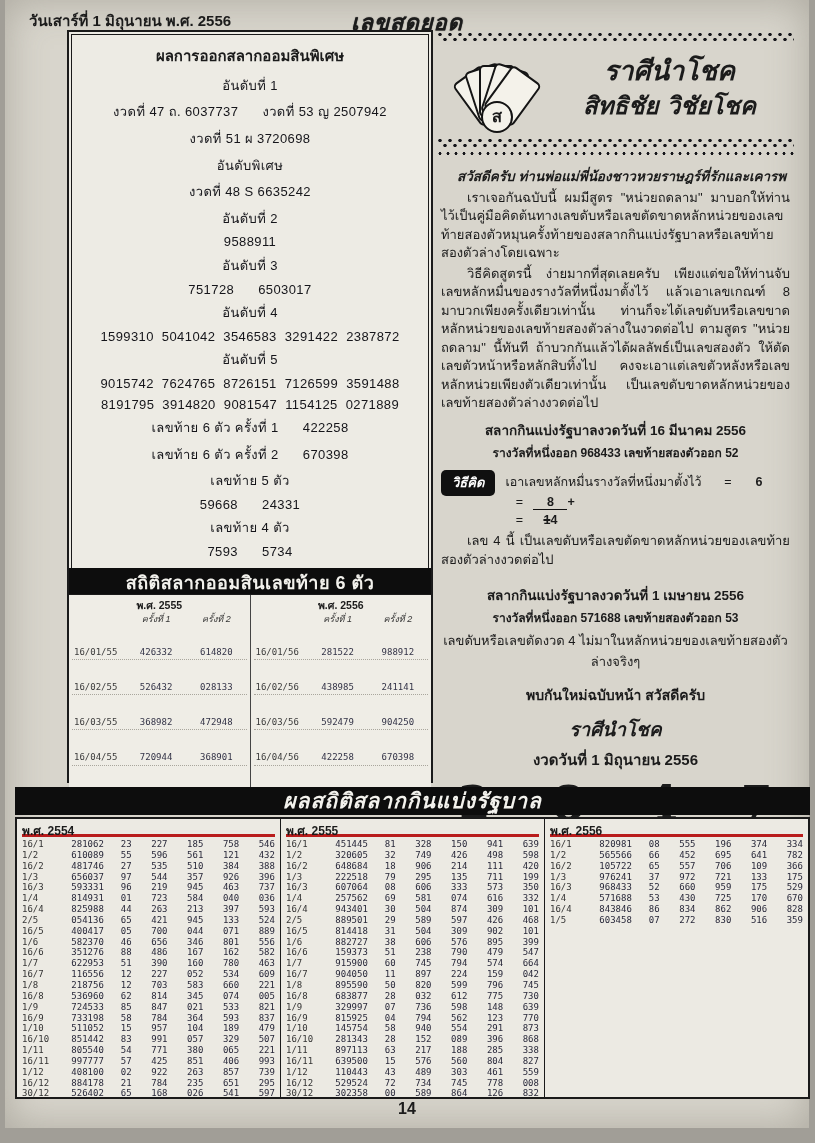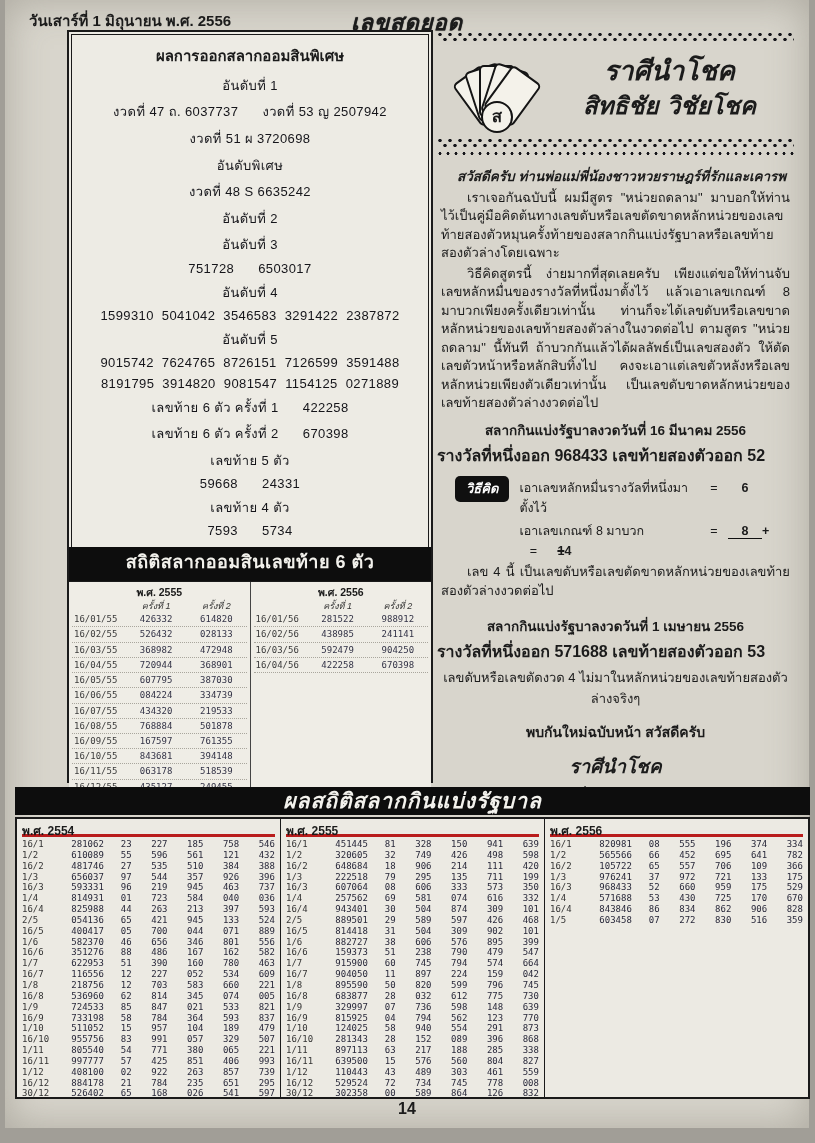--- a/index.html
+++ b/index.html
@@ -26,32 +26,32 @@
     background:#edebe4; border:2px solid #1a1a1a;
     box-shadow: inset 0 0 0 2px #edebe4, inset 0 0 0 3px #1a1a1a;
     padding:12px 8px 0;
   }
   .savings-title { text-align:center; font-size:15px; font-weight:bold; }
   .savings-sub   { text-align:center; font-size:13.5px; font-weight:bold; margin-top:3px; }
   .s-lines { margin-top:4px; }
   .s-line  { text-align:center; font-size:13px; padding:2.8px 0; white-space:pre-wrap;
              letter-spacing:.4px; color:#15151a; }
   .banner {
-    margin:6px -8px 0; height:34px; line-height:30px;
+    margin:6px -8px 0; height:26px; line-height:30px;
     background:#0d0d0d; color:#f2f1ec; text-align:center;
     font-size:18px; font-weight:bold; letter-spacing:.5px;
   }
   .stats-wrap { margin:0 -8px; display:flex; background:#efede6; border-top:1px solid #1a1a1a; height:218px; }
   .stats-half { flex:1; padding:2px 3px 0; }
   .stats-half.first { border-right:1px solid #444; }
   .stats-year { text-align:center; font-size:10.5px; font-weight:bold; height:15px; }
   .stats-subhead { display:flex; font-size:9px; font-style:italic; height:13px; color:#333; }
   .stats-subhead span { text-align:center; }
   .sh0 { width:54px; } .sh1,.sh2 { flex:1; }
-  .stat-row { display:flex; border-bottom:1px dotted #a9a69d; }
+  .stat-row { display:flex; border-bottom:1px dotted #a9a69d;margin-top:20px; }
   .stat-cell { font-family:"DejaVu Sans Mono", monospace; font-size:9px; line-height:14.2px; color:#333347; }
   .c0 { width:54px; text-align:left; padding-left:2px; color:#3a3a3a; }
   .c1,.c2 { flex:1; text-align:center; }
   
   .right-col { position:absolute; left:432px; top:30px; width:357px; height:755px; }
   .deco-strip {
     height:12px; margin:1px 0;
     background-image:
       radial-gradient(circle at 3px 3.5px,#15151a 1.4px,transparent 2px),
       radial-gradient(circle at 8px 8.5px,#15151a 1.4px,transparent 2px);
@@ -73,22 +73,22 @@
   .card-badge { position:absolute; left:50%; bottom:0; transform:translateX(-50%);
           width:32px; height:32px; border-radius:50%;
           background:#f4f2ea; border:2.5px solid #121212;
           font-weight:bold; font-size:17px; text-align:center; line-height:27px; }
   .col-titles { flex:1; text-align:center; font-family:"DejaVu Serif", serif; }
   .col-title1 { font-size:27px; font-weight:bold; font-style:italic; line-height:1.15; }
   .col-title2 { font-size:24px; font-weight:bold; font-style:italic; }
   .greeting { margin:8px 4px 2px; font-size:13.5px; font-weight:bold; text-indent:16px;font-style:italic; }
   .para { margin:0 4px 2px; font-size:13px; line-height:1.42; text-align:justify; text-indent:26px; }
   .ex-title  { text-align:center; font-size:13.5px; font-weight:bold; margin-top:7px; }
-  .ex-result { font-size:16px; font-weight:bold; margin-top:2px; }
-  .calc-block { display:flex; gap:10px; margin:8px 18px 2px; }
+  .ex-result { text-align:center; font-size:12px; font-weight:bold; margin-top:2px; }
+  .calc-block { display:flex; gap:10px; margin:8px 4px 2px; }
   .method-pill { align-self:flex-start; background:#101010; color:#fff;
                  font-weight:bold; font-style:italic; font-size:13px;
                  padding:2px 11px 3px; border-radius:5px; }
   .calc-rows { flex:1; }
   .calc-row { display:flex; align-items:baseline; font-size:12.5px; padding:1.5px 0; }
   .calc-label { flex:1; }
   .calc-eq { width:28px; text-align:center; }
   .calc-val { width:34px; text-align:center; font-weight:bold; }
   .calc-val.u { border-bottom:1.6px solid #101010; }
   .calc-val s { text-decoration-thickness:1.5px; }
@@ -136,20 +136,21 @@
 
   <section class="savings-box">
     <div class="savings-title">ผลการออกสลากออมสินพิเศษ</div>
     <div class="s-lines" id="savings-lines">
         <div class="s-line">อันดับที่ 1</div>
         <div class="s-line">งวดที่ 47 ถ. 6037737      งวดที่ 53 ญ 2507942</div>
         <div class="s-line">งวดที่ 51 ผ 3720698</div>
         <div class="s-line">อันดับพิเศษ</div>
         <div class="s-line">งวดที่ 48 S 6635242</div>
         <div class="s-line">อันดับที่ 2</div>
+        <div class="s-line">9588911</div>
         <div class="s-line">อันดับที่ 3</div>
         <div class="s-line">751728      6503017</div>
         <div class="s-line">อันดับที่ 4</div>
         <div class="s-line">1599310  5041042  3546583  3291422  2387872</div>
         <div class="s-line">อันดับที่ 5</div>
         <div class="s-line">9015742  7624765  8726151  7126599  3591488</div>
         <div class="s-line">8191795  3914820  9081547  1154125  0271889</div>
         <div class="s-line">เลขท้าย 6 ตัว ครั้งที่ 1      422258</div>
         <div class="s-line">เลขท้าย 6 ตัว ครั้งที่ 2      670398</div>
         <div class="s-line">เลขท้าย 5 ตัว</div>
@@ -295,21 +296,20 @@
     <div class="calc-block">
       <span class="method-pill">วิธีคิด</span>
       <div class="calc-rows" id="calc-rows">
           <div class="calc-row">
             <span class="calc-label">เอาเลขหลักหมื่นรางวัลที่หนึ่งมาตั้งไว้</span>
             <span class="calc-eq">=</span>
             <span class="calc-val">6</span>
             <span class="calc-suffix"></span>
           </div>
           <div class="calc-row">
-            <span class="calc-label">เอาเลขเกณฑ์ 8 มาบวก</span>
             <span class="calc-eq">=</span>
             <span class="calc-val u">8</span>
             <span class="calc-suffix">+</span>
           </div>
           <div class="calc-row">
             <span class="calc-eq">=</span>
             <span class="calc-val"><s>1</s>4</span>
             <span class="calc-suffix"></span>
           </div>
         </div>
@@ -496,21 +496,21 @@
             <span class="gov-cell g0">1/10</span>
             <span class="gov-cell g1">511052</span>
             <span class="gov-cell g2">15</span>
             <span class="gov-cell g3">957</span>
             <span class="gov-cell g4">104</span>
             <span class="gov-cell g5">189</span>
             <span class="gov-cell g6">479</span>
           </div>
           <div class="gov-row">
             <span class="gov-cell g0">16/10</span>
-            <span class="gov-cell g1">955756</span>
+            <span class="gov-cell g1">851442</span>
             <span class="gov-cell g2">83</span>
             <span class="gov-cell g3">991</span>
             <span class="gov-cell g4">057</span>
             <span class="gov-cell g5">329</span>
             <span class="gov-cell g6">507</span>
           </div>
           <div class="gov-row">
             <span class="gov-cell g0">1/11</span>
             <span class="gov-cell g1">805540</span>
             <span class="gov-cell g2">54</span>
@@ -708,21 +708,21 @@
             <span class="gov-cell g0">16/9</span>
             <span class="gov-cell g1">815925</span>
             <span class="gov-cell g2">04</span>
             <span class="gov-cell g3">794</span>
             <span class="gov-cell g4">562</span>
             <span class="gov-cell g5">123</span>
             <span class="gov-cell g6">770</span>
           </div>
           <div class="gov-row">
             <span class="gov-cell g0">1/10</span>
-            <span class="gov-cell g1">124025</span>
+            <span class="gov-cell g1">145754</span>
             <span class="gov-cell g2">58</span>
             <span class="gov-cell g3">940</span>
             <span class="gov-cell g4">554</span>
             <span class="gov-cell g5">291</span>
             <span class="gov-cell g6">873</span>
           </div>
           <div class="gov-row">
             <span class="gov-cell g0">16/10</span>
             <span class="gov-cell g1">281343</span>
             <span class="gov-cell g2">28</span>

